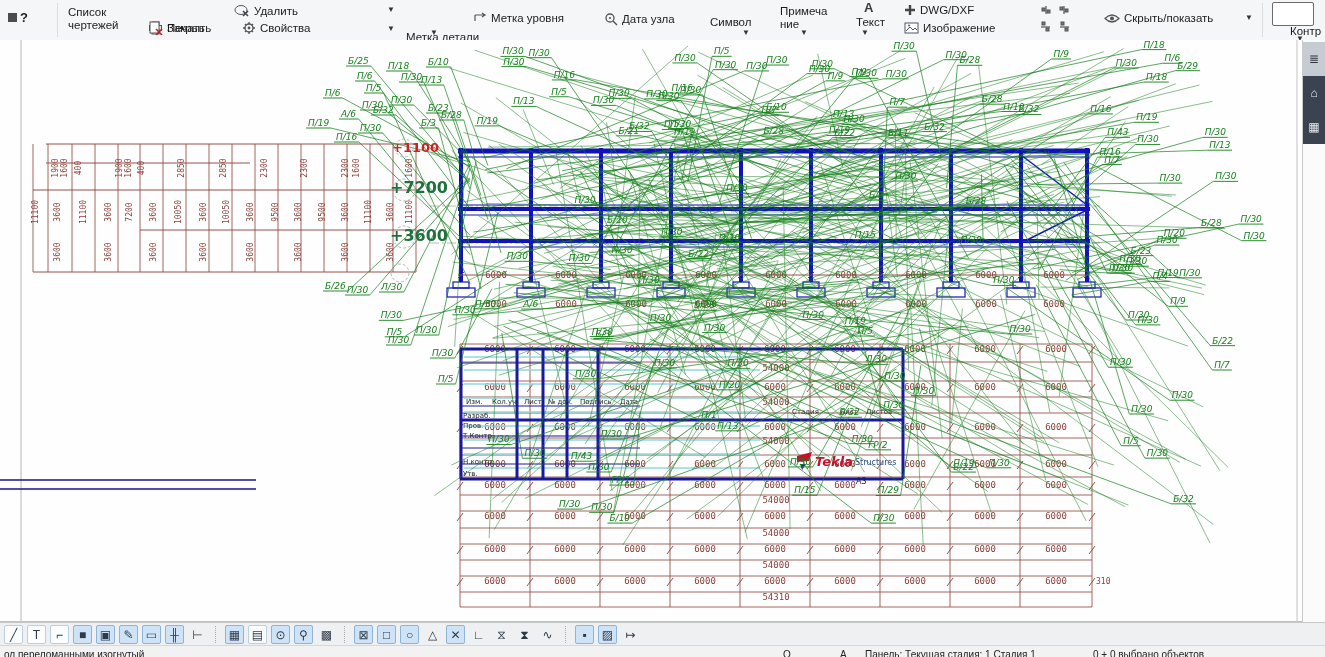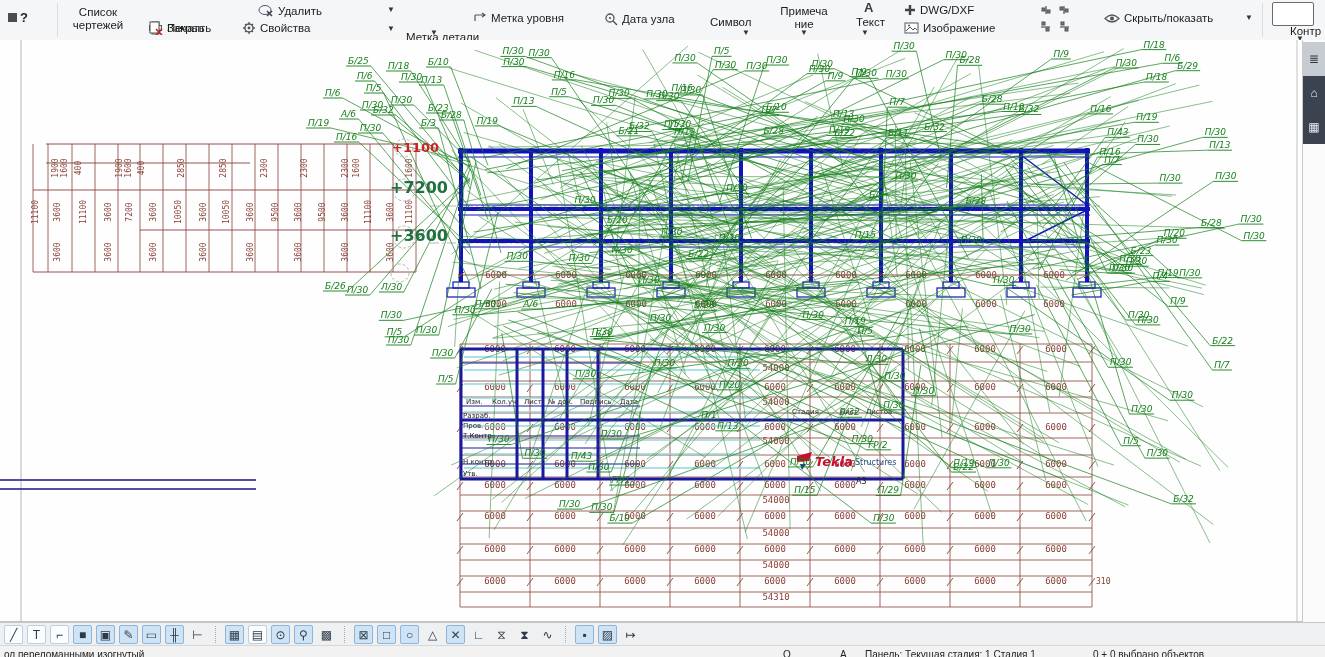--- a/index.html
+++ b/index.html
@@ -3,21 +3,21 @@
 <meta charset="utf-8">
 <style>
   html,body{margin:0;padding:0;width:1325px;height:657px;overflow:hidden;
     font-family:"Liberation Sans",sans-serif;background:#fff;}
   
   .ribbon{position:absolute;left:0;top:0;width:1325px;height:40px;background:#f5f6f7;
     border-bottom:1px solid #b9b9b9;font-size:11.5px;color:#1c1c1c;}
   .rb{position:absolute;display:flex;align-items:center;gap:4px;background:none;border:0;
     font:inherit;color:inherit;white-space:nowrap;cursor:default;}
   .rb svg{flex:0 0 auto;}
-  .rb-twoline{display:block;text-align:center;line-height:13px;white-space:normal;}
+  .rb-twoline{display:block;text-align:left;line-height:13px;white-space:normal;}
   .caret{font-size:8px;color:#333;line-height:6px;}
   .vsep{position:absolute;top:3px;bottom:3px;width:1px;background:#dcdcdc;}
   .helpbox{position:absolute;left:8px;top:10px;display:flex;align-items:center;gap:3px;
     font-weight:bold;font-size:13px;color:#222;}
   .helpbox .sq{width:9px;height:9px;background:#4d4d4d;display:inline-block;}
   .winrect{position:absolute;left:1272px;top:2px;width:40px;height:22px;border:1.5px solid #6b6b6b;
     border-radius:2px;background:#fff;}
   .texticon{position:absolute;left:864px;top:0px;font-weight:bold;font-size:13px;color:#3a3a3a;}
   
   .sidepanel{position:absolute;right:0;top:40px;width:22px;height:582px;background:#fbfbfc;
@@ -63,21 +63,21 @@
     <span>Печать</span>
   </button>
   <button class="rb" style="left:142px;top:20px">
     <svg width="15" height="14" viewBox="0 0 15 14">
       <rect x="2" y="1" width="9" height="11" fill="#fff" stroke="#555"></rect>
       <path d="M8 8 L14 14 M14 8 L8 14" stroke="#b22" stroke-width="1.6"></path>
     </svg>
     <span>Закрыть</span>
   </button>
 
-  <button class="rb" style="left:252px;top:3px">
+  <button class="rb" style="left:228px;top:3px">
     <svg width="16" height="14" viewBox="0 0 16 14">
       <ellipse cx="7" cy="6" rx="6" ry="4.5" fill="none" stroke="#556"></ellipse>
       <path d="M9 7 L14 12 M14 7 L9 12" stroke="#445" stroke-width="1.6"></path>
     </svg>
     <span>Удалить</span>
   </button>
   <button class="rb" style="left:236px;top:20px">
     <svg width="14" height="14" viewBox="0 0 14 14">
       <circle cx="7" cy="7" r="4" fill="none" stroke="#555" stroke-width="1.4"></circle>
       <circle cx="7" cy="7" r="1.4" fill="#555"></circle>

